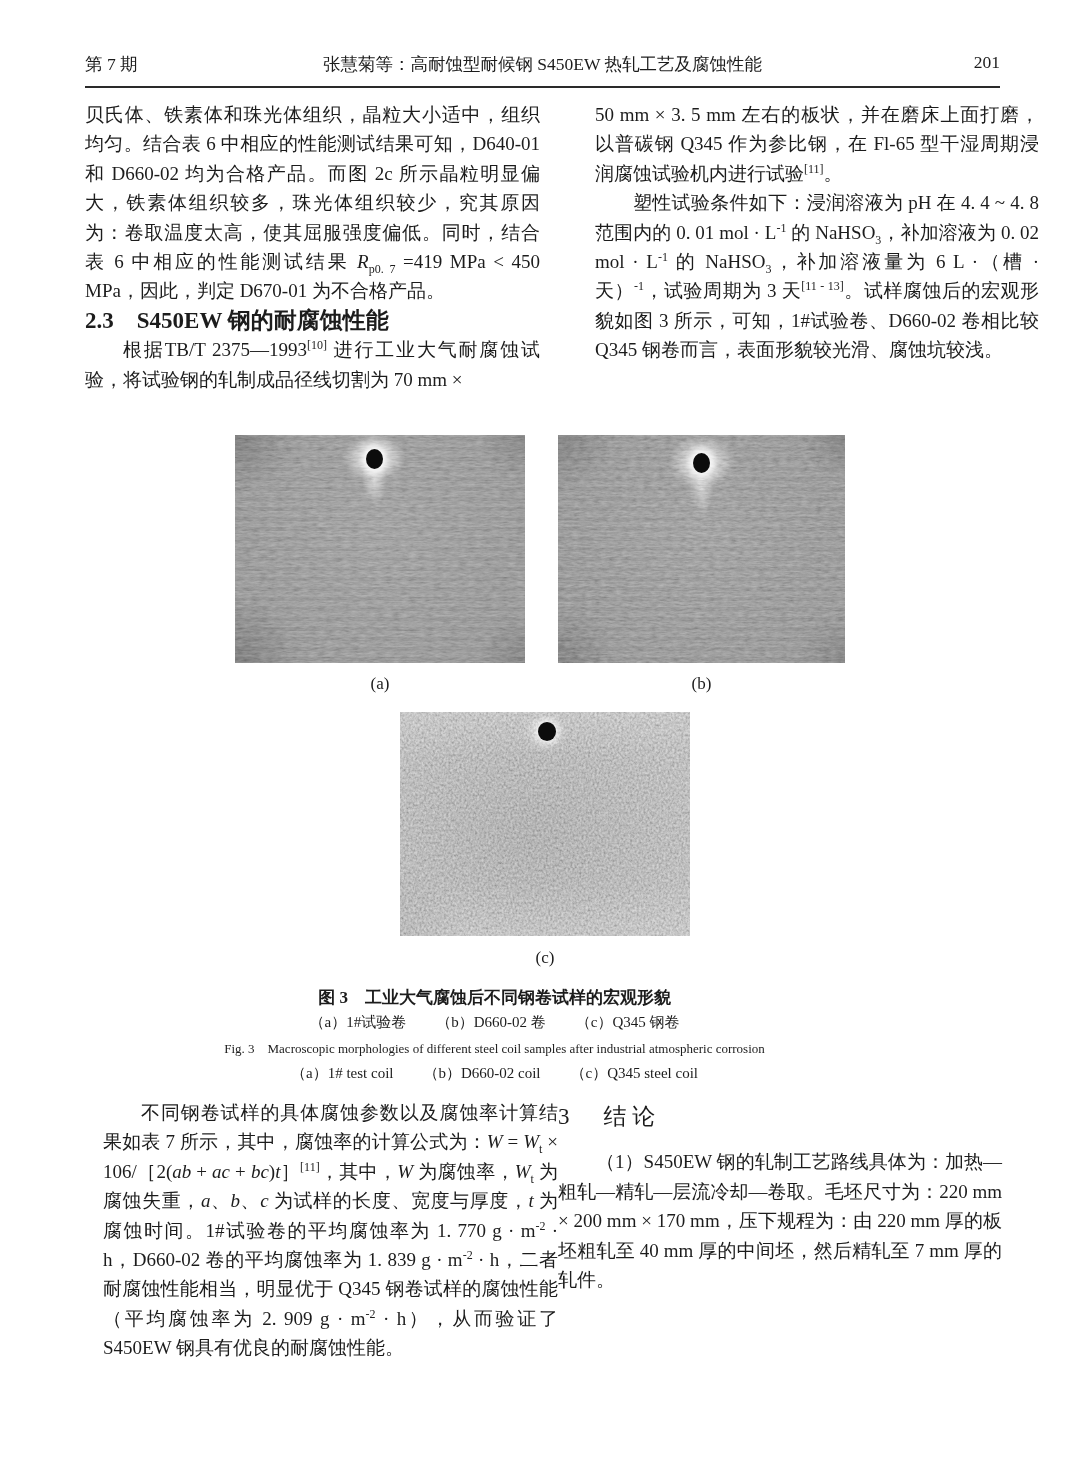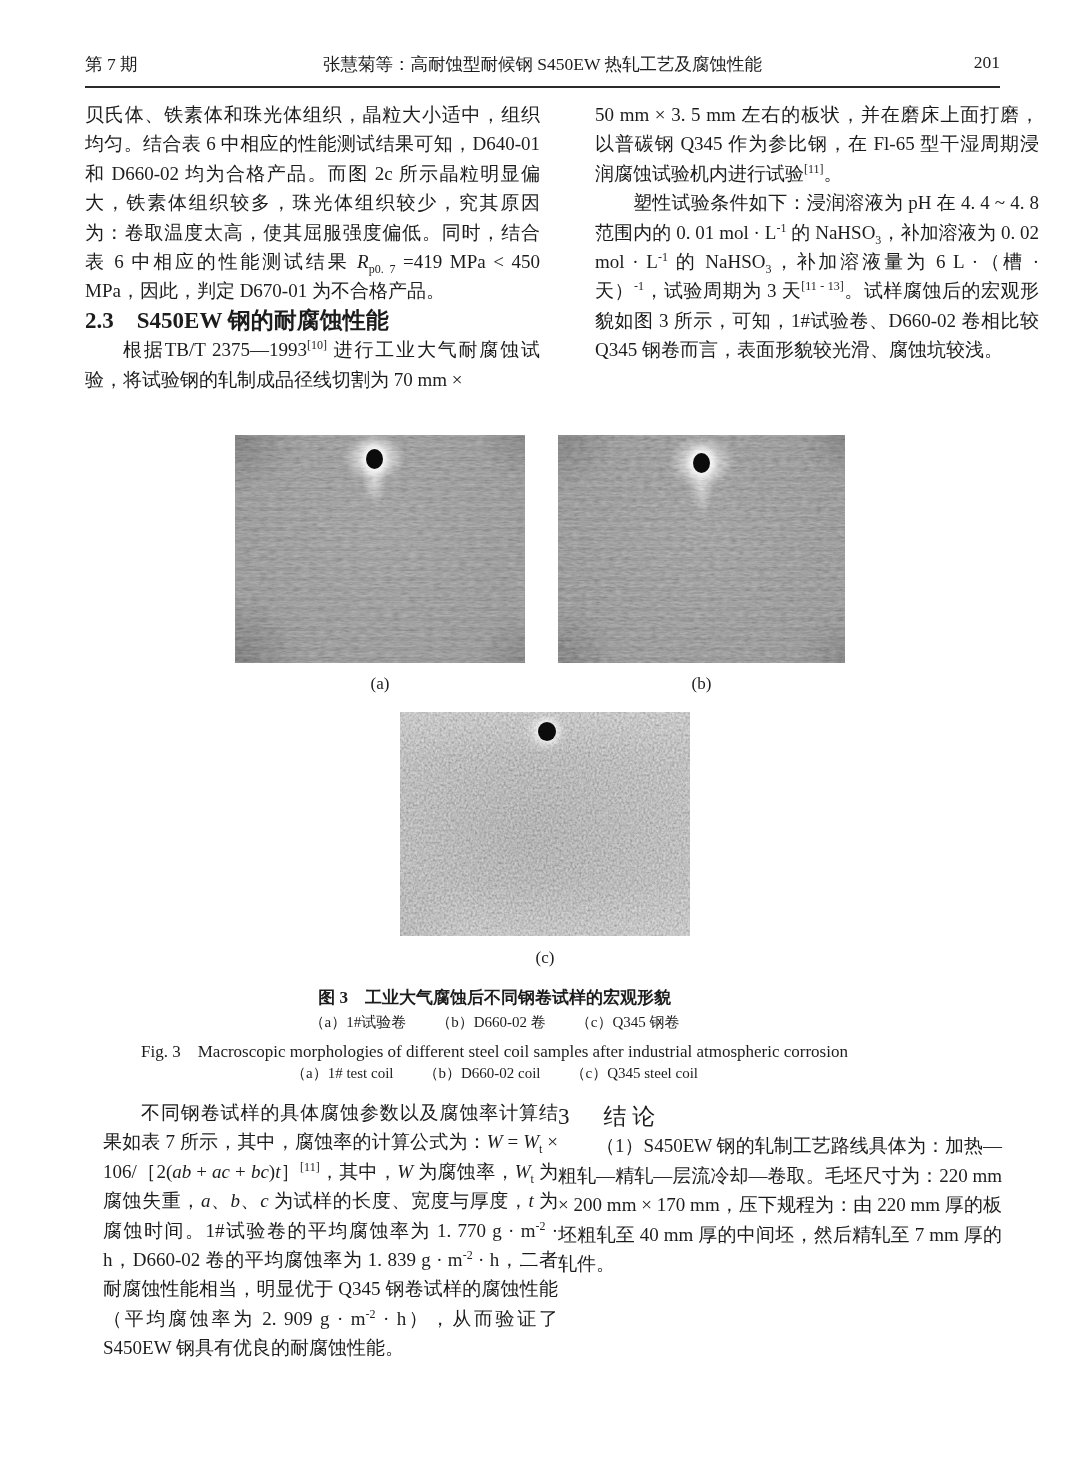--- a/index.html
+++ b/index.html
@@ -26,21 +26,21 @@
   
   .photo{position:absolute;overflow:hidden;background:#8d8d8d;}
   .photo svg.grain{position:absolute;left:0;top:0;width:100%;height:100%;}
   .layer{position:absolute;left:0;top:0;width:100%;height:100%;}
   .hole{position:absolute;background:#0c0c0c;border-radius:50%;}
   .plabel{position:absolute;text-align:center;font-size:17px;}
   
   .cap{left:0;width:989px;text-align:center;}
   .cap-zh{top:986px;font-size:17px;font-weight:bold;}
   .subcap-zh{top:1013px;font-size:15px;}
-  .cap-en{top:1040px;font-size:17px;}
+  .cap-en{top:1040px;font-size:13px;}
   .subcap-en{top:1064px;font-size:15px;}
   .concl-h{font-size:23px;}
   .concl-h .num{margin-right:34px;}
 </style>
 </head>
 <body>
 
 <div id="page">
 
   <div class="abs hdr">
@@ -137,16 +137,16 @@
   <div class="abs cap subcap-zh">（a）1#试验卷　　（b）D660-02 卷　　（c）Q345 钢卷</div>
   <div class="abs cap cap-en">Fig. 3　Macroscopic morphologies of different steel coil samples after industrial atmospheric corrosion</div>
   <div class="abs cap subcap-en">（a）1# test coil　　（b）D660-02 coil　　（c）Q345 steel coil</div>
 
   <div class="abs col" style="left:103px;top:1098px;width:455px;">
     <p class="indent">不同钢卷试样的具体腐蚀参数以及腐蚀率计算结果如表 7 所示，其中，腐蚀率的计算公式为：<i>W</i> = <i>W</i><sub>t</sub> × 106/［2(<i>ab</i> + <i>ac</i> + <i>bc</i>)<i>t</i>］<sup>[11]</sup>，其中，<i>W</i> 为腐蚀率，<i>W</i><sub>t</sub> 为腐蚀失重，<i>a</i>、<i>b</i>、<i>c</i> 为试样的长度、宽度与厚度，<i>t</i> 为腐蚀时间。1#试验卷的平均腐蚀率为 1. 770 g · m<sup>-2</sup> · h，D660-02 卷的平均腐蚀率为 1. 839 g · m<sup>-2</sup> · h，二者耐腐蚀性能相当，明显优于 Q345 钢卷试样的腐蚀性能（平均腐蚀率为 2. 909 g · m<sup>-2</sup> · h），从而验证了 S450EW 钢具有优良的耐腐蚀性能。</p>
   </div>
 
   <div class="abs col" style="left:558px;top:1102px;width:444px;">
     <p class="concl-h"><span class="num">3</span><span>结  论</span></p>
-    <p class="indent" style="">（1）S450EW 钢的轧制工艺路线具体为：加热—粗轧—精轧—层流冷却—卷取。毛坯尺寸为：220 mm × 200 mm × 170 mm，压下规程为：由 220 mm 厚的板坯粗轧至 40 mm 厚的中间坯，然后精轧至 7 mm 厚的轧件。</p>
+    <p class="indent" style="margin-top:16px;">（1）S450EW 钢的轧制工艺路线具体为：加热—粗轧—精轧—层流冷却—卷取。毛坯尺寸为：220 mm × 200 mm × 170 mm，压下规程为：由 220 mm 厚的板坯粗轧至 40 mm 厚的中间坯，然后精轧至 7 mm 厚的轧件。</p>
   </div>
 
 </div>
 
 </body></html>

